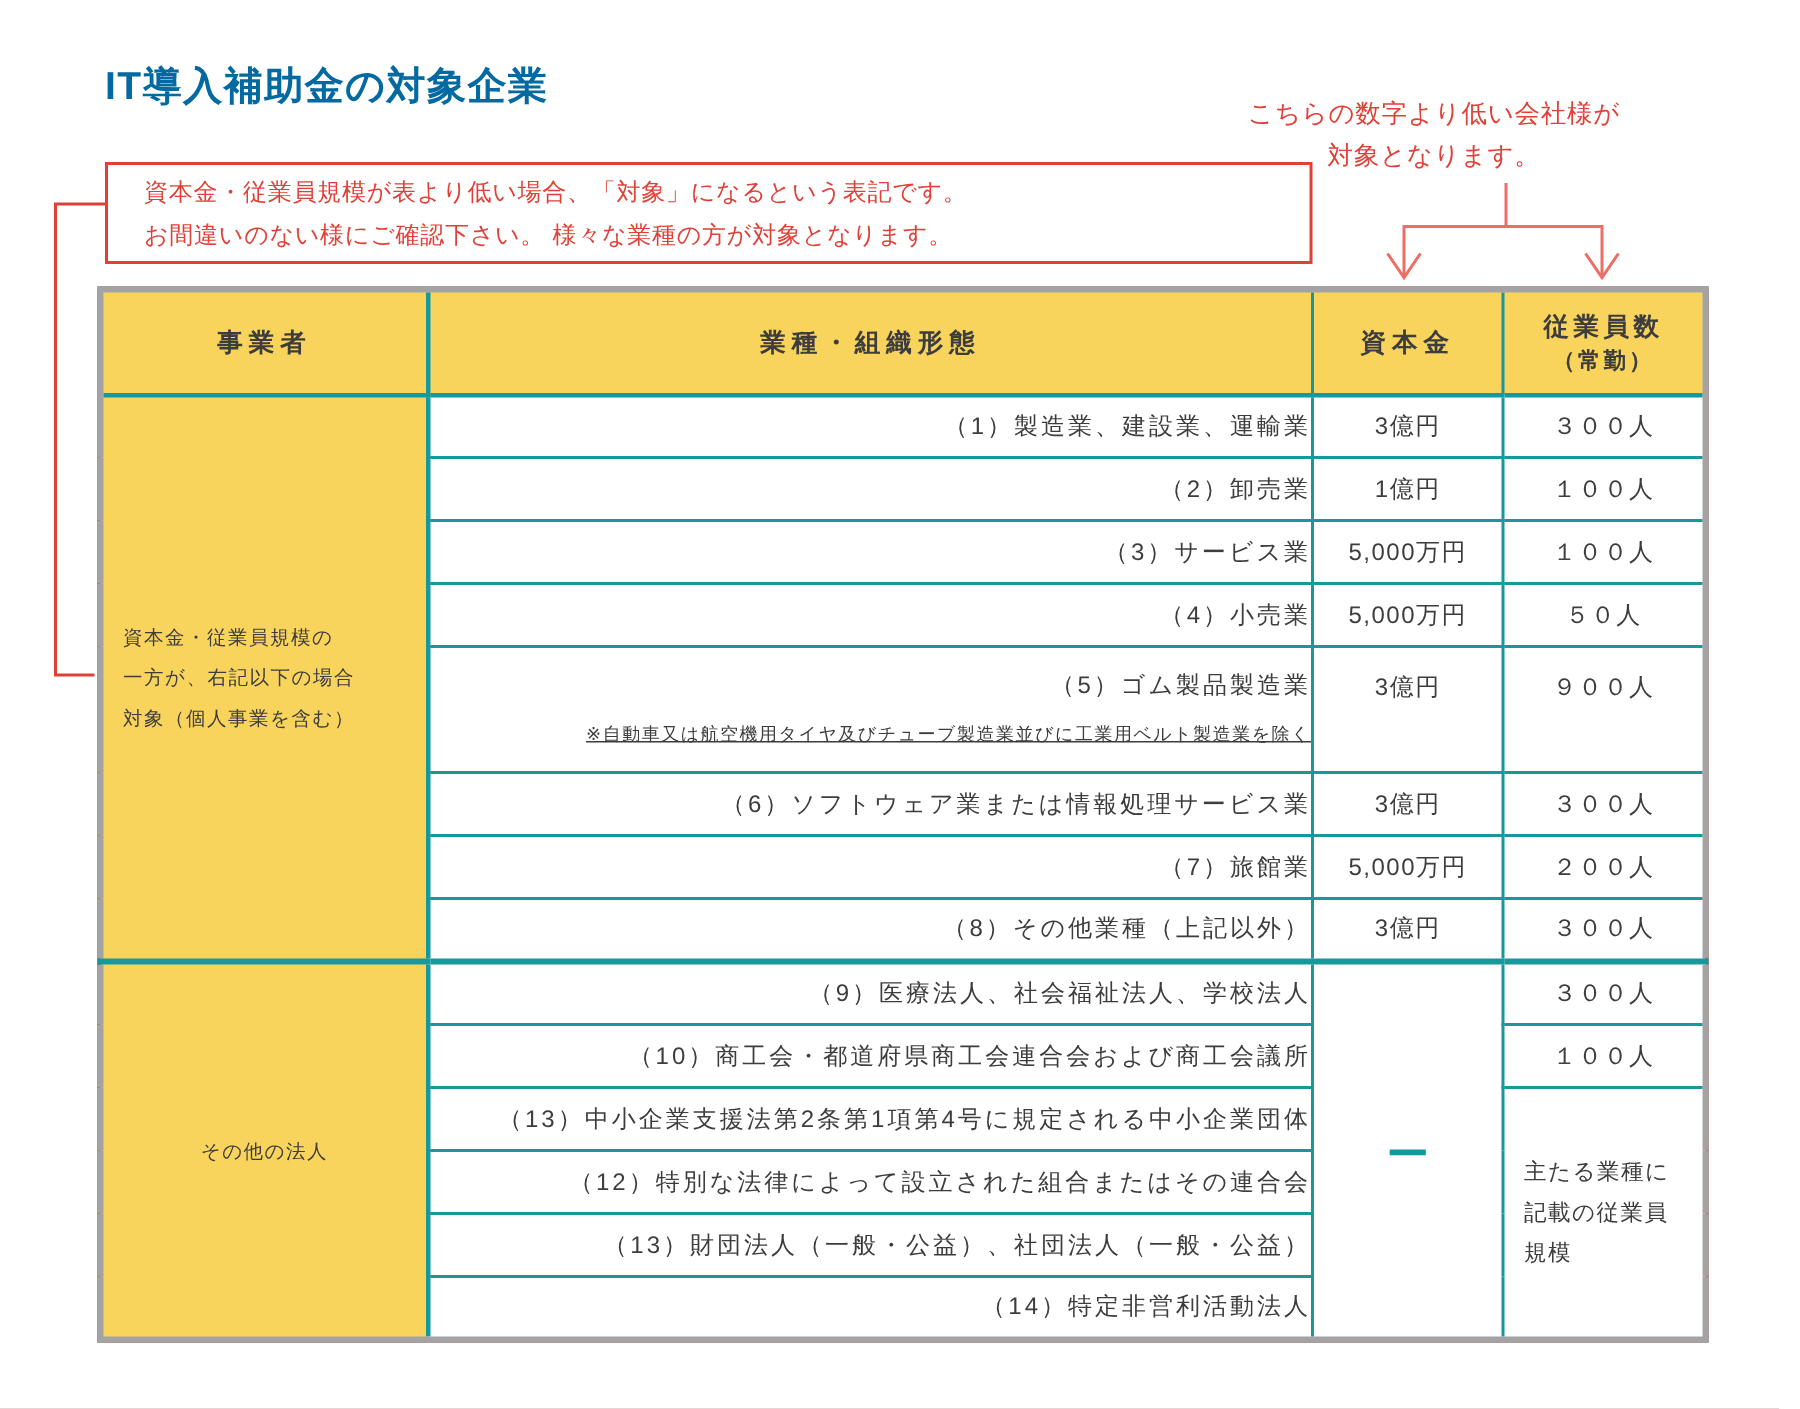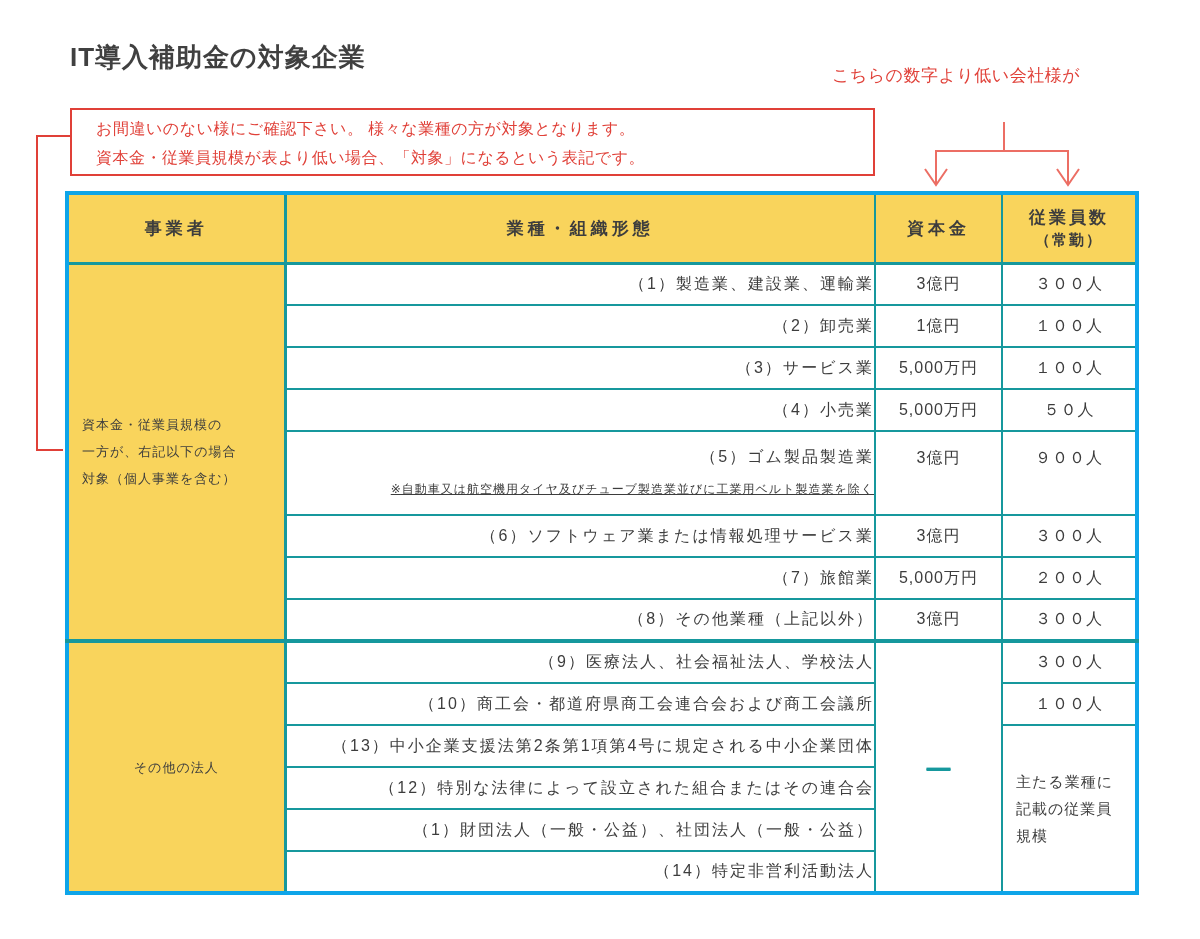--- a/index.html
+++ b/index.html
@@ -1,32 +1,32 @@
 <!DOCTYPE html>
 <html><head>
 <meta charset="utf-8">
 <style>
   html,body { margin:0; padding:0; background:#ffffff; }
   body { font-family:"Liberation Sans","DejaVu Sans",sans-serif; color:#3d3d3d; }
   .canvas { position:relative; width:1200px; height:939px; background:#ffffff; overflow:hidden; }
 
   .page-title { position:absolute; left:70px; top:40px; margin:0; font-size:26px; font-weight:bold;
-                color:#404040; letter-spacing:1px; }
+                color:#0369a1; letter-spacing:1px; }
 
   .connectors { position:absolute; left:0; top:0; width:1200px; height:939px; pointer-events:none; }
 
   .note-box { position:absolute; left:70px; top:108px; width:805px; height:68px; box-sizing:border-box;
               border:2px solid #e04038; color:#e04038; font-size:16px; line-height:29px;
               padding:4px 0 0 24px; letter-spacing:0.5px; background:#ffffff; }
 
   .arrow-note { position:absolute; left:806px; top:62px; width:300px; text-align:center;
                 color:#e04038; font-size:17px; line-height:28px; letter-spacing:0.5px; }
 
   table.main { position:absolute; left:65px; top:191px; width:1070px; border-collapse:collapse;
-               table-layout:fixed; background:#7f1d1d; border:4px solid #0ea5e9; }
+               table-layout:fixed; background:#7f1d1d; border:4px solid #a3a3a3; }
   th, td { border:2px solid #16989d; color:#3d3d3d; padding:0; vertical-align:middle; }
   thead tr { height:70px; }
   tbody tr { height:42px; }
   tr.tall { height:84px; }
   tr.group-start td { border-top-width:4px; }
   thead th { border-bottom-width:3px; }
 
   th { background:#f9d45c; font-size:17px; font-weight:bold; letter-spacing:4px; text-align:center; }
   th.c1, td.group { border-right-width:3px; }
   th.c4 { letter-spacing:3px; }
@@ -59,26 +59,27 @@
 
   <svg class="connectors" viewBox="0 0 1200 939">
     <polyline points="72,136 37,136 37,450 63,450" fill="none" stroke="#e04038" stroke-width="2"></polyline>
     <line x1="1004" y1="122" x2="1004" y2="151" stroke="#ec6e64" stroke-width="2"></line>
     <polyline points="936,184 936,151 1068,151 1068,184" fill="none" stroke="#ec6e64" stroke-width="2"></polyline>
     <polyline points="925,169 936,185 947,169" fill="none" stroke="#ec6e64" stroke-width="2"></polyline>
     <polyline points="1057,169 1068,185 1079,169" fill="none" stroke="#ec6e64" stroke-width="2"></polyline>
   </svg>
 
   <div class="note-box">
+    <div>資本金・従業員規模が表より低い場合、「対象」になるという表記です。</div>
     <div>お間違いのない様にご確認下さい。 様々な業種の方が対象となります。</div>
-    <div>資本金・従業員規模が表より低い場合、「対象」になるという表記です。</div>
   </div>
 
   <div class="arrow-note">
     <div>こちらの数字より低い会社様が</div>
+    <div>対象となります。</div>
   </div>
 
   <table class="main">
     <colgroup>
       <col style="width:218px">
         <col style="width:590px">
         <col style="width:127px">
         <col style="width:135px">
     </colgroup>
     <thead>
@@ -154,21 +155,21 @@
       <tr>
         <td class="ind">（13）中小企業支援法第2条第1項第4号に規定される中小企業団体</td>
         <td class="emp-merged" rowspan="4">主たる業種に
 記載の従業員
 規模</td>
       </tr>
       <tr>
         <td class="ind">（12）特別な法律によって設立された組合またはその連合会</td>
       </tr>
       <tr>
-        <td class="ind">（1）財団法人（一般・公益）、社団法人（一般・公益）</td>
+        <td class="ind">（13）財団法人（一般・公益）、社団法人（一般・公益）</td>
       </tr>
       <tr>
         <td class="ind">（14）特定非営利活動法人</td>
       </tr>
     </tbody>
   </table>
 
 </div>
 
 </body></html>

